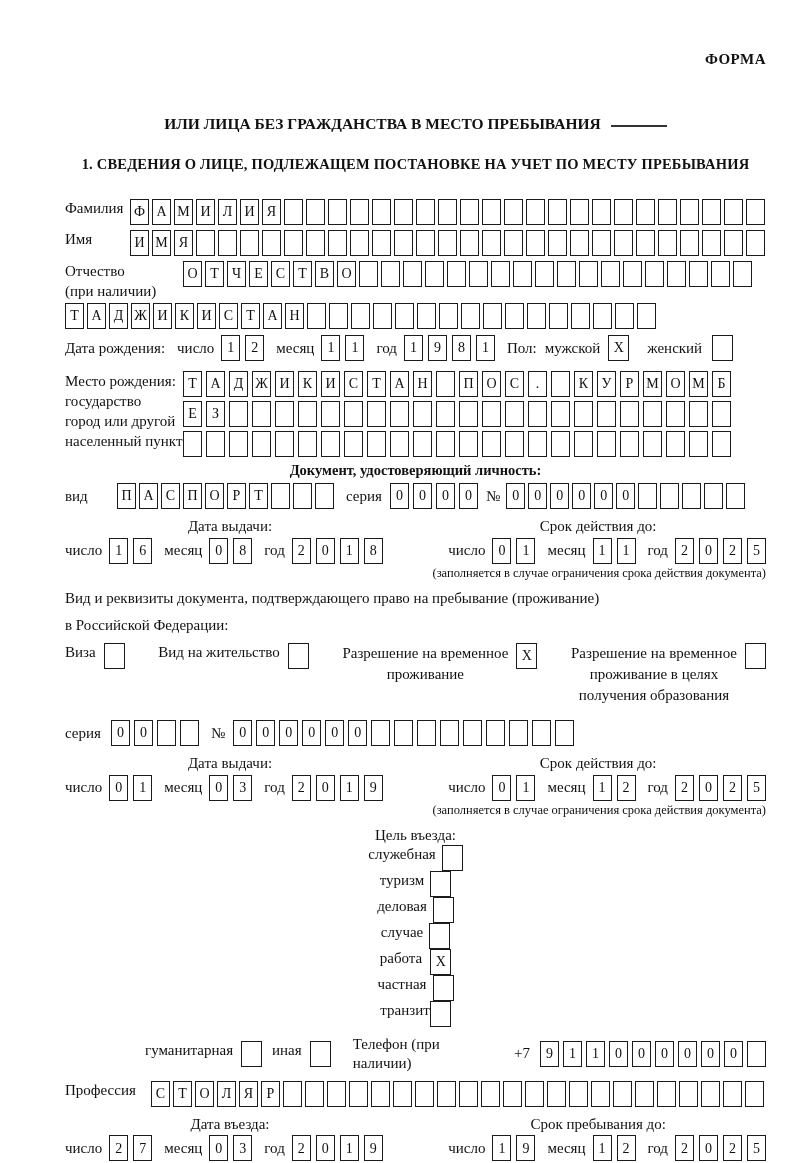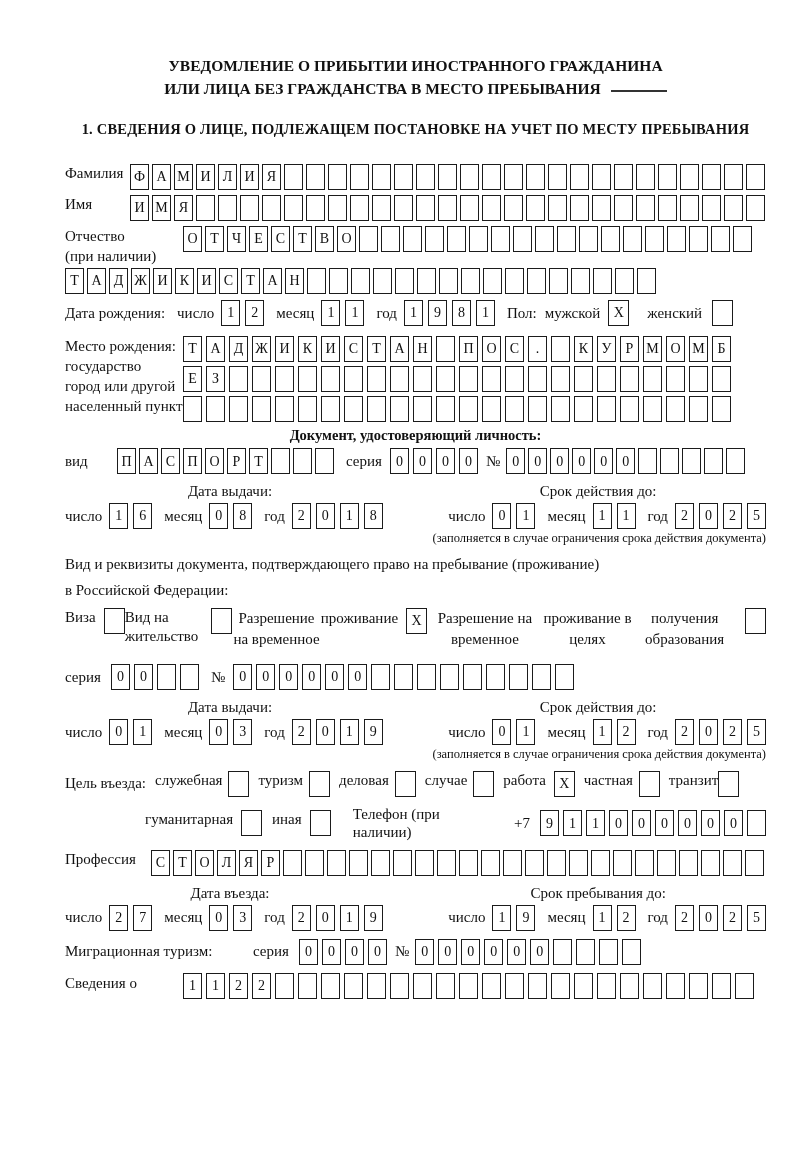--- a/index.html
+++ b/index.html
@@ -35,36 +35,37 @@
   .dlbl.first{margin-left:0;}
   .dates2{display:flex;margin-bottom:2px;}
   .dcol{display:flex;flex-direction:column;}
   .dcol .dhead{text-align:center;margin-bottom:2px;}
   .dcol-l{width:400px;}
   .note{font-size:12.5px;text-align:right;margin:2px 0 8px 0;}
 
   .introline{margin-bottom:8px;}
   .optrow{display:flex;justify-content:space-between;align-items:flex-start;margin:2px 0 14px 0;}
   .opt{display:inline-flex;align-items:flex-start;gap:8px;}
-  .optlines{display:inline-flex;flex-direction:row;text-align:center;line-height:21px;}
+  .optlines{display:inline-flex;flex-direction:column;text-align:center;line-height:21px;}
 
   .stack{display:flex;flex-direction:column;gap:4px;} .mb8{margin-bottom:8px;} .mb10{margin-bottom:10px;}
   .indent{margin-left:80px;}
   .sexgap{margin-left:10px;margin-right:8px;}
   .ml18{margin-left:18px;} .ml8{margin-left:8px;} .ml12{margin-left:12px;}
 </style>
 </head>
 <body>
 
 <div class="page">
 
 
+  <div class="forma">ФОРМА</div>
 
   <div class="title">
-    <span>УВЕДОМЛЕНИЕ О ПРИБЫТИИ ИНОСТРАННОГО ГРАЖДАНИНА</span><br>
+    <br>
     <span>ИЛИ ЛИЦА БЕЗ ГРАЖДАНСТВА В МЕСТО ПРЕБЫВАНИЯ</span><span class="uline"></span>
   </div>
 
   <div class="sec">1. СВЕДЕНИЯ О ЛИЦЕ, ПОДЛЕЖАЩЕМ ПОСТАНОВКЕ НА УЧЕТ ПО МЕСТУ ПРЕБЫВАНИЯ</div>
 
   <div class="row">
     <span class="lbl w65">Фамилия</span>
     <span class="boxes">
         <span class="box">Ф</span>
         <span class="box">А</span>
@@ -502,21 +503,21 @@
             <span class="box">2</span>
             <span class="box">0</span>
             <span class="box">2</span>
             <span class="box">5</span>
           </span>
         </span>
     </div>
   </div>
   <div class="note">(заполняется в случае ограничения срока действия документа)</div>
 
-  <div class="row" style="align-items:center;margin-bottom:8px;column-gap:9px;">
+  <div class="row" style="align-items:center;margin-bottom:8px;column-gap:9px;flex-direction:column;">
     <span>Цель въезда:</span>
     <span class="opt" style="gap:6px;">
         <span>служебная</span>
         <span class="cbox"></span>
       </span>
     <span class="opt" style="gap:6px;">
         <span>туризм</span>
         <span class="cbox"></span>
       </span>
     <span class="opt" style="gap:6px;">

